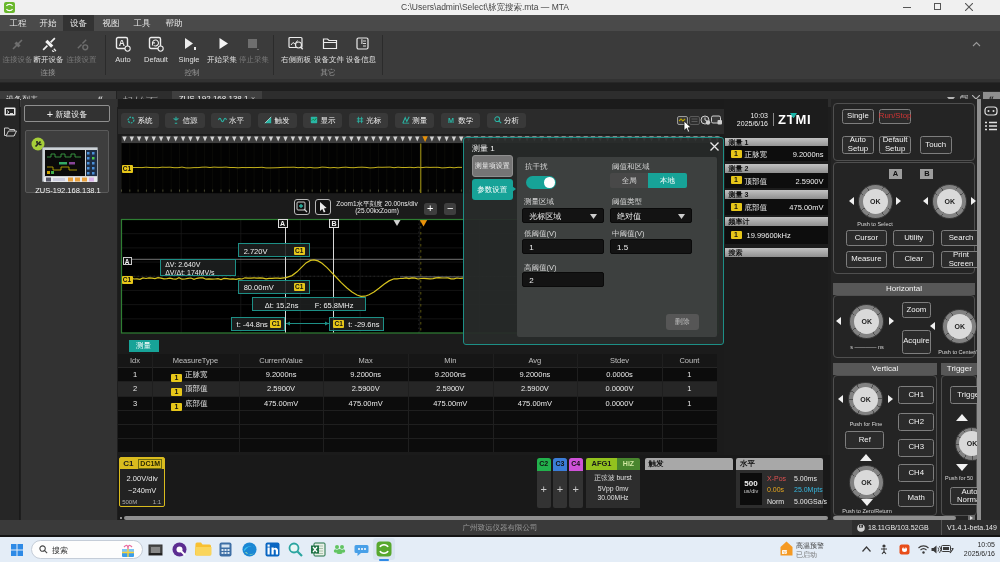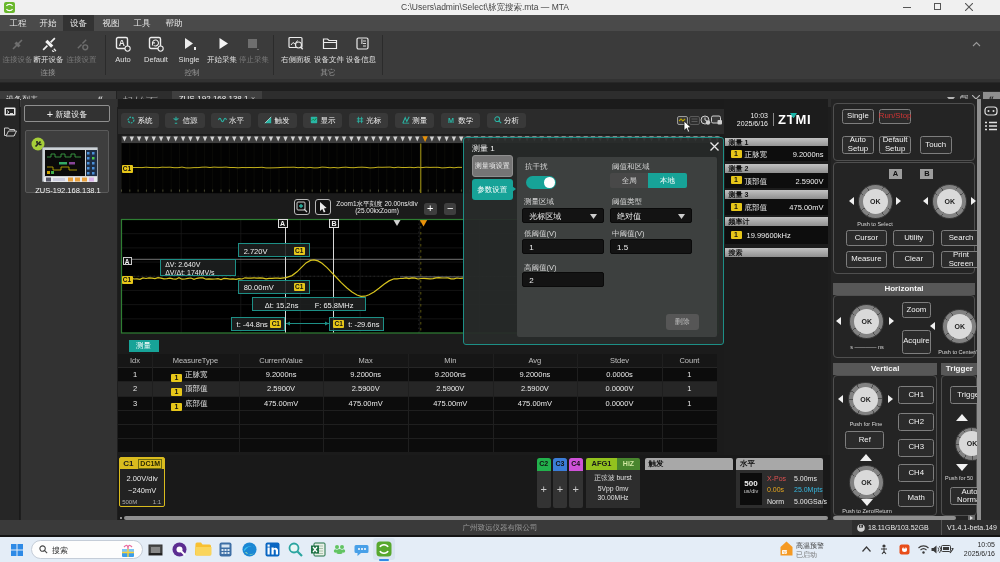--- a/index.html
+++ b/index.html
@@ -32,21 +32,21 @@
 .tbtn{position:absolute;top:14px;height:15px;background:#393939;border-radius:3px;color:#f0f0f0;font-size:7.5px;line-height:15px;text-align:center;}
 
 #sidebar{position:absolute;top:99px;left:724px;width:104px;height:356px;background:#1c1c1c;}
 .shdr{position:absolute;left:0.5px;width:103px;height:9px;background:linear-gradient(#c2c2c2,#8f8f8f);color:#111;font-weight:bold;font-size:7px;line-height:9px;padding-left:4px;}
 .srow{position:absolute;left:0.5px;width:103px;color:#eee;font-size:7.5px;}
 .badge1{display:inline-block;background:#e6c619;color:#111;font-weight:bold;font-size:7px;width:11px;height:8px;line-height:8px;text-align:center;border-radius:1px;}
 
 #cpanel{position:absolute;top:99px;left:831px;width:146px;height:421px;background:#242424;}
 .cpbox{position:absolute;border:1px solid #4f4f4f;border-radius:4px;}
 .cpbtn{position:absolute;background:#2b2b2b;border:1px solid #7e7e7e;border-radius:2.5px;color:#f2f2f2;font-size:7.8px;text-align:center;display:flex;align-items:center;justify-content:center;line-height:1.1;white-space:nowrap;}
-.cphdr{position:absolute;left:2px;width:142px;height:12px;background:#575757;color:#f5f5f5;font-size:8px;font-weight:bold;text-align:center;line-height:12px;}
+.cphdr{position:absolute;left:2px;width:142px;height:12px;background:#575757;color:#f5f5f5;font-size:8px;font-weight:normal;text-align:center;line-height:12px;}
 .knob{position:absolute;border-radius:50%;background:repeating-conic-gradient(#828282 0deg 27deg,#4f4f4f 27deg 30deg);border:1px solid #3a3a3a;}
 .knob .face{position:absolute;border-radius:50%;background:#d9d9d9;color:#222;font-weight:bold;display:flex;align-items:center;justify-content:center;}
 .karr{position:absolute;width:0;height:0;}
 .kcap{position:absolute;color:#d8d8d8;font-size:5.5px;text-align:center;white-space:nowrap;}
 .ablab{position:absolute;width:13px;height:10px;background:#9e9e9e;color:#111;font-weight:bold;font-size:7.5px;text-align:center;line-height:10px;}
 
 #vscroll{position:absolute;top:99px;left:977px;width:4px;height:421px;background:#8f8f8f;}
 #rstrip{position:absolute;top:99px;left:981px;width:19px;height:421px;background:#282828;}
 
 #statusbar{position:absolute;top:520px;left:0;width:1000px;height:15px;background:#3a3a3a;}

